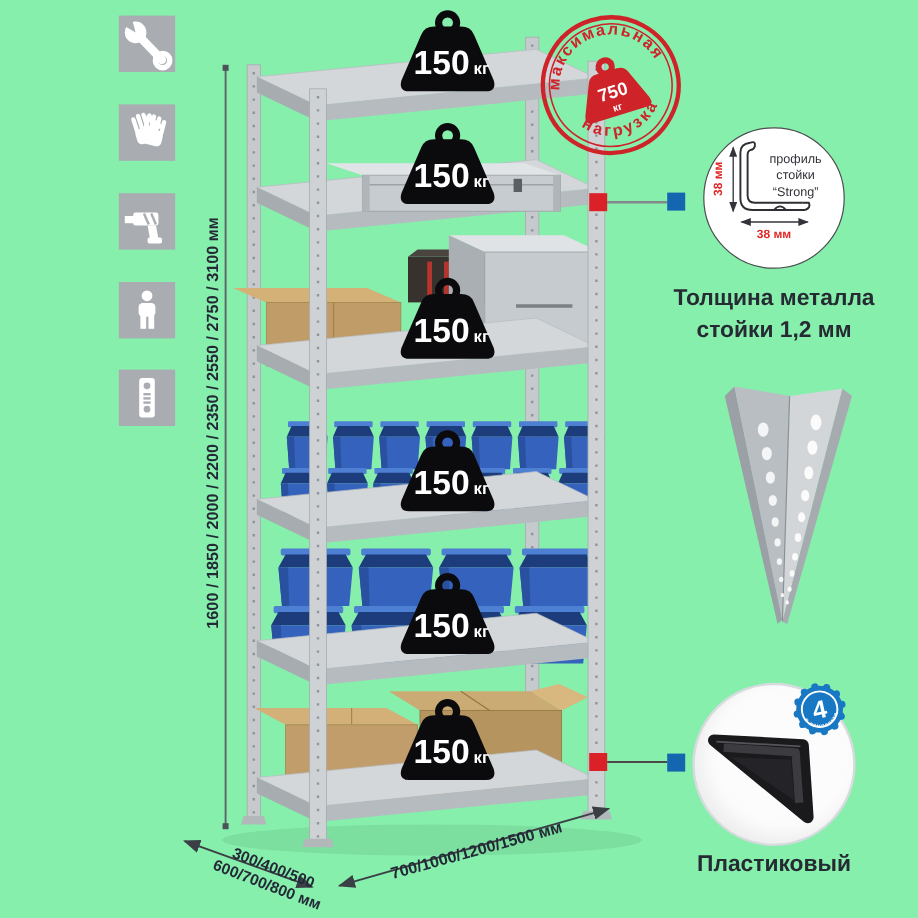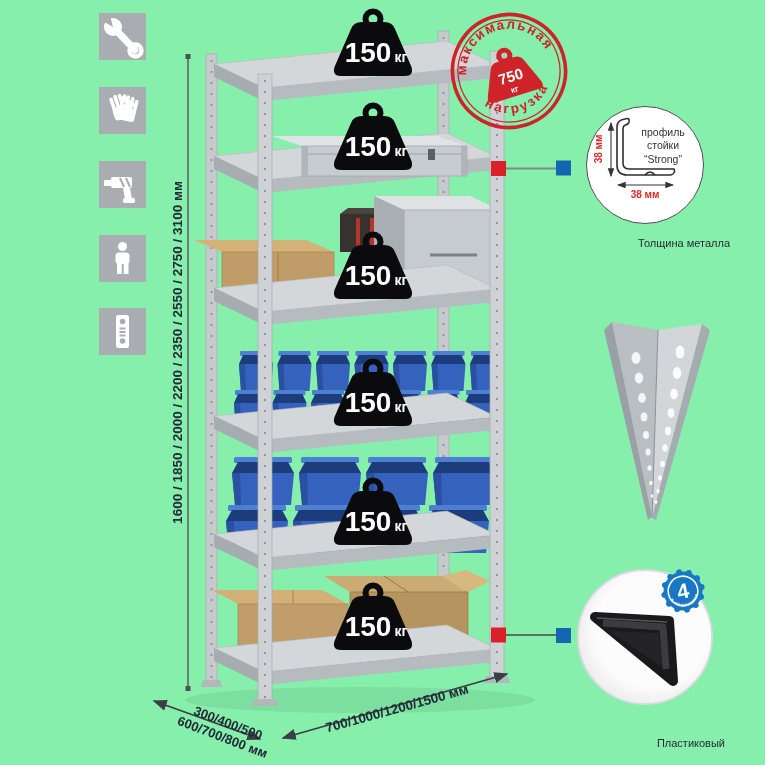--- a/index.html
+++ b/index.html
@@ -15,23 +15,23 @@
   .dim-width{left:282px;top:701px;width:230px;font-size:13.5px;transform:rotate(-15.5deg);}
   
   .weight{position:absolute;left:321px;width:104px;height:72px;}
   .weight text{font-weight:700;fill:#fff;}
   
   .stamp{position:absolute;left:447px;top:9px;width:124px;height:124px;transform:rotate(-17deg);}
   .stamp text{font-weight:700;}
   
   .detail-circle{position:absolute;left:586px;top:106px;width:118px;height:118px;border:1.6px solid #4d4d52;border-radius:50%;background:#fff;box-sizing:border-box;}
   .foot-circle{position:absolute;left:577px;top:569px;width:136px;height:136px;border:2px solid #d7dbde;border-radius:50%;background:#fcfcfd;box-sizing:border-box;box-shadow:inset 7px -7px 14px rgba(0,0,0,0.06);}
-  .caption{position:absolute;color:#262b33;font-weight:400;font-size:11px;line-height:1.4;text-align:right;}
+  .caption{position:absolute;color:#262b33;font-weight:700;font-size:19px;line-height:1.4;text-align:center;}
   .cap-profile{left:560px;top:236px;width:170px;}
-  .cap-foot{left:565px;top:736px;width:160px;}
+  .cap-foot{left:565px;top:708px;width:160px;}
   .badge{position:absolute;left:659px;top:567px;width:48px;height:48px;transform:rotate(-12deg);}
 </style>
 </head>
 <body>
 
 <div class="canvas">
 
   <svg class="abs" style="left:0;top:0" width="765" height="765" viewBox="0 0 765 765">
     <defs>
       <marker id="arw" markerWidth="9" markerHeight="7" refX="8" refY="3.5" orient="auto-start-reverse">
@@ -330,20 +330,21 @@
       <line x1="31" y1="78" x2="86" y2="78" stroke="#33343a" stroke-width="1.1" marker-start="url(#arwR)" marker-end="url(#arwR)"></line>
       <text x="15" y="42" transform="rotate(-90 15 42)" text-anchor="middle" font-size="10" font-weight="700" fill="#e02826">38 мм</text>
       <text x="58" y="91" text-anchor="middle" font-size="10" font-weight="700" fill="#e02826">38 мм</text>
       <text x="76" y="29" text-anchor="middle" font-size="10.5" fill="#33343a">профиль</text>
       <text x="76" y="42" text-anchor="middle" font-size="10.5" fill="#33343a">стойки</text>
       <text x="76" y="56" text-anchor="middle" font-size="10.5" fill="#33343a">“Strong”</text>
     </svg>
   </div>
   <div class="caption cap-profile">
     <div>Толщина металла</div>
+    <div>стойки 1,2 мм</div>
   </div>
 
   <svg class="abs" style="left:596px;top:306px" width="160" height="225" viewBox="0 0 160 225">
     <polygon points="8,24 16,16 56,210 52,214" fill="#9aa0a5"></polygon>
     <polygon points="16,16 62,24 56,212" fill="#b9bec2"></polygon>
     <polygon points="62,24 106,18 56,212" fill="#d2d6d9"></polygon>
     <polygon points="106,18 114,24 60,214 56,212" fill="#a6abaf"></polygon>
     <line x1="62" y1="24" x2="56" y2="212" stroke="#8b9196" stroke-width="1"></line>
     <g fill="#f4f5f6">
       <ellipse cx="40" cy="52" rx="4.5" ry="6"></ellipse>

